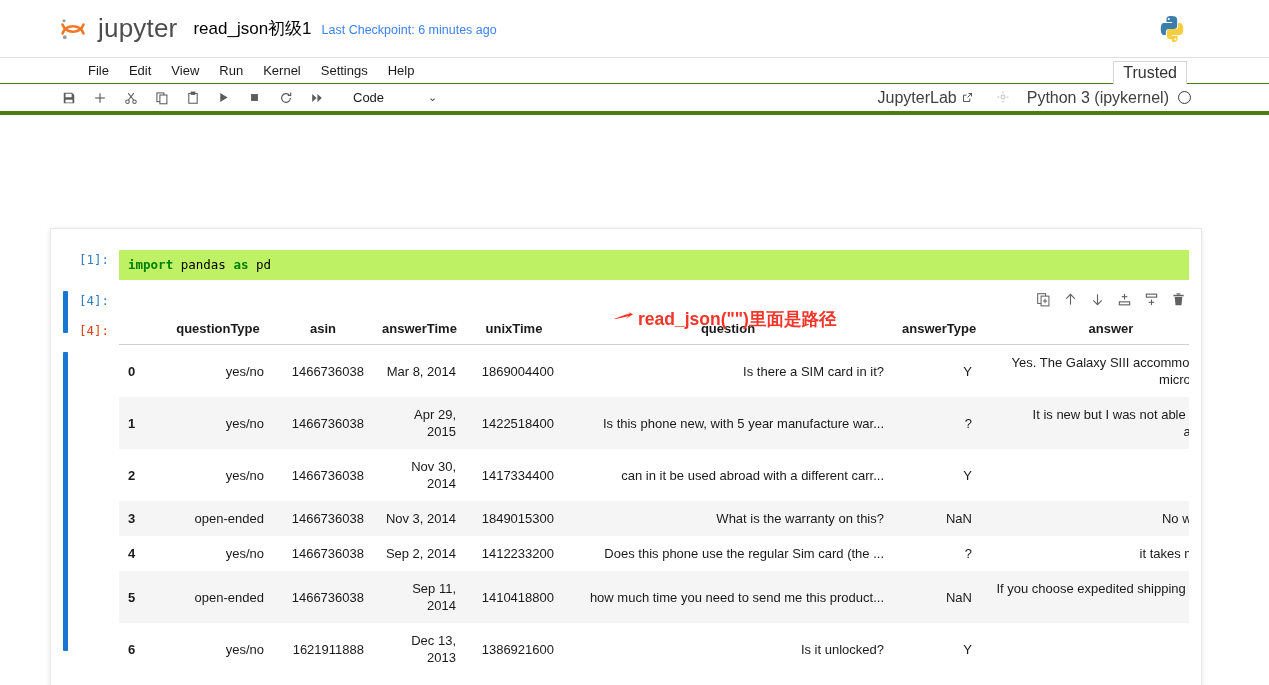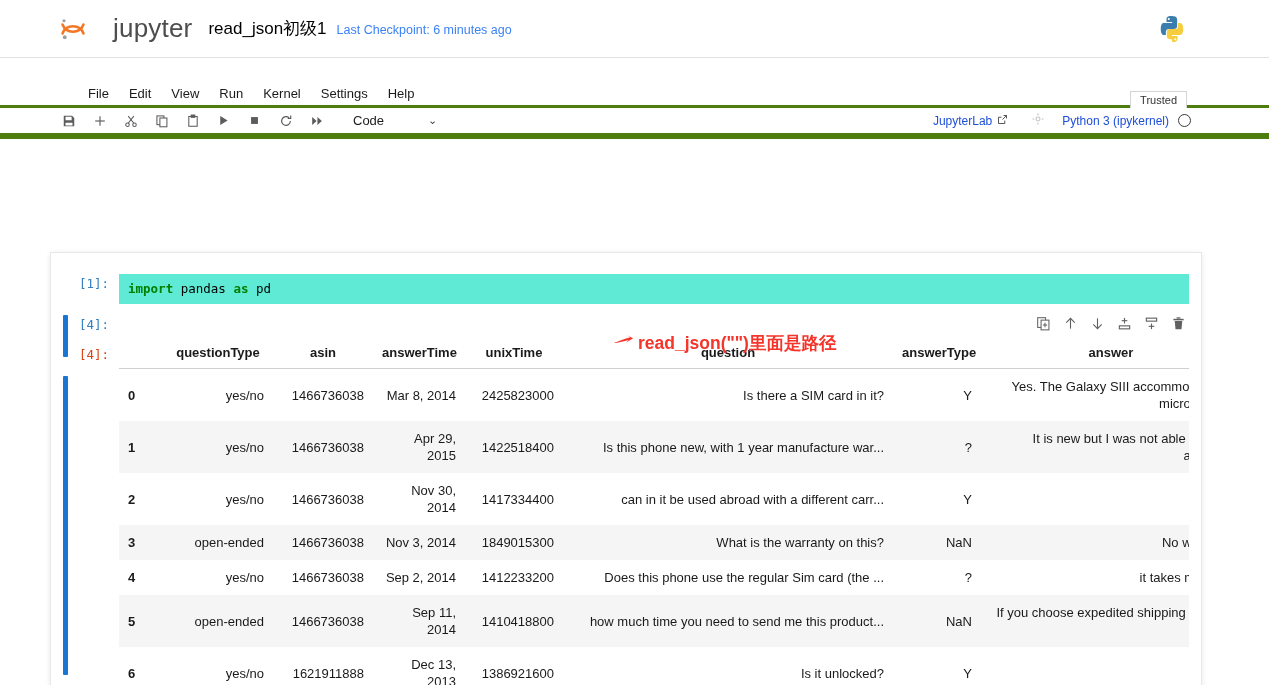--- a/index.html
+++ b/index.html
@@ -14,21 +14,21 @@
   
   .header {
     height: 58px;
     display: flex;
     align-items: center;
     padding: 0 14px 0 58px;
     border-bottom: 1px solid #e0e0e0;
     position: relative;
     background: #fff;
   }
-  .logo-wrap { display: flex; align-items: center; gap: 25px; }
+  .logo-wrap { display: flex; align-items: center; gap: 10px; }
   .logo-mark { width: 30px; height: 30px; }
   .logo-text {
     font-size: 26px;
     color: #4d4d4d;
     font-weight: 400;
     letter-spacing: .2px;
   }
   .nb-title {
     font-size: 17px;
     color: #000;
@@ -48,49 +48,48 @@
     transform: translateY(-50%);
     width: 30px; height: 30px;
   }
 
   
   .menubar {
     height: 26px;
     display: flex;
     align-items: center;
     padding-left: 78px;
-    border-bottom: 3px solid #4d7c0f;
+    border-bottom: 1px solid #4d7c0f;
     position: relative;
     background: #fff;
-    margin-top: 24px;
   }
   .menu-item {
     font-size: 13px;
     color: #1a1a1a;
     padding: 2px 10px;
     cursor: default;
   }
   .trusted {
     position: absolute;
     right: 82px;
-    top: 9px;
-    font-size: 11px;
+    top: 3px;
+    font-size: 16px;
     color: #333;
     border: 1px solid #d4d4d4;
     padding: 2px 9px 12px 9px;
     background: #fff;
   }
 
   
   .toolbar {
     height: 31px;
     display: flex;
     align-items: center;
     padding-left: 56px;
-    border-bottom: 6px solid #4d7c0f;
+    border-bottom: 4px solid #4d7c0f;
     position: relative;
     background: #fff;
   }
   .tb-btn {
     width: 25px; height: 23px;
     display: flex; align-items: center; justify-content: center;
     margin-right: 6px;
     color: #5c5c5c;
   }
   .celltype {
@@ -103,22 +102,22 @@
     margin-left: 40px;
     color: #444;
     font-size: 11px;
   }
   .tb-right {
     position: absolute;
     right: 78px;
     display: flex;
     align-items: center;
     gap: 0;
-    font-size: 12px;
-    color: #1d4ed8;
+    font-size: 16px;
+    color: #404040;
     margin-left: 15px;
   }
   .jlab-link { display: flex; align-items: center; gap: 5px; }
   .gear-ic { margin: 0 18px 0 24px; opacity: .45; }
   .kernel-name { margin-right: 9px; }
   .kernel-idle {
     width: 13px; height: 13px;
     border: 1.3px solid #3b3b3b;
     border-radius: 50%;
   }
@@ -160,21 +159,21 @@
     padding-top: 2px;
     font-family: "DejaVu Sans Mono", monospace;
     font-size: 12.5px;
     color: #307fc1;
     user-select: none;
   }
   .prompt.out { color: #d84315; }
 
   .input-box {
     flex: 1;
-    background: #5eead4;
+    background: #bef264;
     border: 1px solid transparent;
     padding: 5px 8px;
     font-family: "DejaVu Sans Mono", monospace;
     font-size: 12.5px;
     line-height: 18px;
     color: #000;
     min-height: 26px;
     white-space: pre;
     position: relative;
   }
@@ -463,32 +462,32 @@
               <th class="c-atp">answerType</th>
               <th class="c-ans">answer</th>
             </tr>
           </thead>
           <tbody>
             <tr>
               <th class="idx">0</th>
               <td>yes/no</td>
               <td>1466736038</td>
               <td>Mar 8, 2014</td>
-              <td>2425823000</td>
+              <td>1869004400</td>
               <td>Is there a SIM card in it?</td>
               <td>Y</td>
               <td>Yes. The Galaxy SIII accommodates a micro SIM ...</td>
             </tr>
             <tr class="alt">
               <th class="idx">1</th>
               <td>yes/no</td>
               <td>1466736038</td>
               <td>Apr 29, 2015</td>
               <td>1422518400</td>
-              <td>Is this phone new, with 1 year manufacture war...</td>
+              <td>Is this phone new, with 5 year manufacture war...</td>
               <td>?</td>
               <td>It is new but I was not able to get it activat...</td>
             </tr>
             <tr>
               <th class="idx">2</th>
               <td>yes/no</td>
               <td>1466736038</td>
               <td>Nov 30, 2014</td>
               <td>1417334400</td>
               <td>can in it be used abroad with a different carr...</td>

